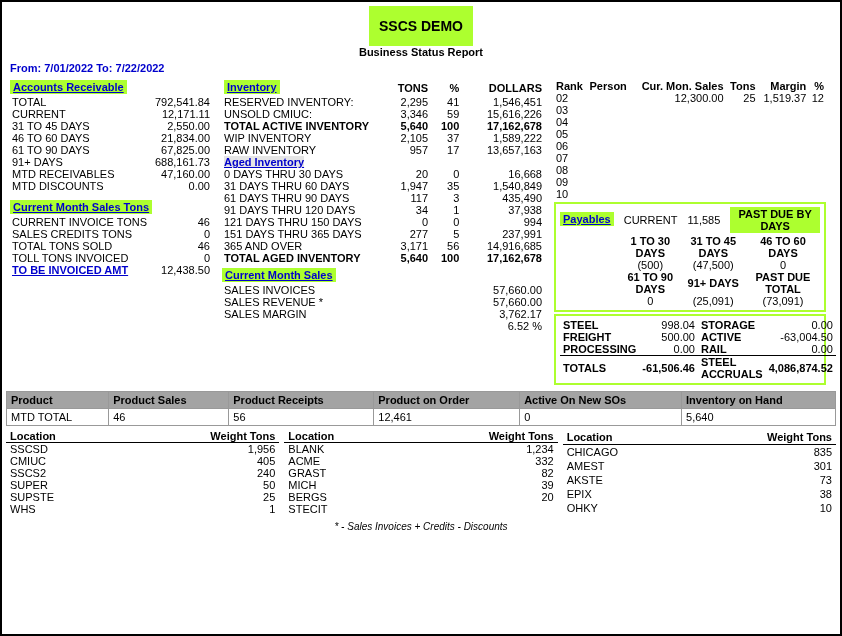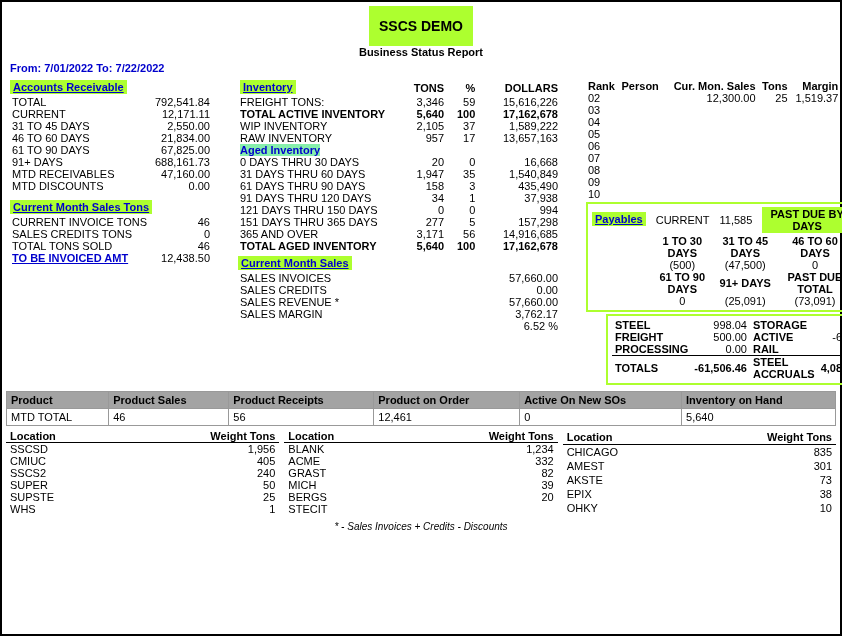--- a/index.html
+++ b/index.html
@@ -90,56 +90,56 @@
       font-size: 10px;
       margin-top: 6px;
       font-style: italic;
     }
     .inv-table { font-size: 11px; width: 100%; }
     .inv-table td { padding: 0 2px; }
     .col-section {
       padding: 2px 4px;
     }
     .aged-label {
-      background: #86efac;
+      background: #e5e5e5;
       font-weight: bold;
       color: #0000cc;
+      text-decoration: underline;
     }
     .cur-sales-table td { padding: 0 2px; font-size: 11px; }
     .payables-section {
       border: 2px solid #adff2f;
       padding: 3px 4px;
     }
     .past-due-header {
       background: #adff2f;
       font-weight: bold;
       text-align: center;
       font-size: 11px;
     }
     .steel-box {
       border: 2px solid #adff2f;
       padding: 3px 4px;
       margin-top: 2px;
-      margin-left: 20px;
     }
     .steel-table td { padding: 0 3px; font-size: 11px; }
   </style>
 </head>
 <body>
 
 <div class="outer">
 
   <div class="header">
     <div><span class="header-title">SSCS DEMO</span></div>
     <div class="header-sub">Business Status Report</div>
   </div>
 
   <div class="date-range">From: 7/01/2022   To: 7/22/2022</div>
 
-  <div style="display:grid; grid-template-columns: 210px 330px 280px; gap: 18px; font-size:11px;">
+  <div style="display:grid; grid-template-columns: 210px 330px 280px; gap: 2px; font-size:11px;">
 
     <div class="col-section">
       <div><span class="section-label">Accounts Receivable</span></div>
       <table>
         <tbody>
             <tr>
               <td>TOTAL</td>
               <td class="right">792,541.84</td>
             </tr>
         <tr>
@@ -180,40 +180,50 @@
               <td>CURRENT INVOICE TONS</td>
               <td class="right">46</td>
             </tr>
         <tr>
               <td>SALES CREDITS TONS</td>
               <td class="right">0</td>
             </tr>
         <tr>
               <td>TOTAL TONS SOLD</td>
               <td class="right">46</td>
+            </tr>
+        <tr>
+              <td>TOLL TONS INVOICED</td>
+              <td class="right">0</td>
             </tr>
         <tr>
               <td><span class="underline-label">TO BE INVOICED AMT</span></td>
               <td class="right">12,438.50</td>
             </tr>
       </tbody>
         </table>
     </div>
 
     <div class="col-section">
       <table class="inv-table">
         <tbody>
             <tr>
           <td style="width:160px;"><span class="section-label">Inventory</span></td>
           <td class="right bold">TONS</td>
           <td class="right bold">%</td>
           <td class="right bold">DOLLARS</td>
         </tr>
         <tr>
-          <td>FREIGHT TONS:</td>
+          <td>RESERVED INVENTORY:</td>
+          <td class="right">2,295</td>
+          <td class="right">41</td>
+          <td class="right">1,546,451</td>
+        </tr>
+        <tr>
+          <td>UNSOLD CMIUC:</td>
           <td class="right">3,346</td>
           <td class="right">59</td>
           <td class="right">15,616,226</td>
         </tr>
         <tr>
           <td class="bold">TOTAL ACTIVE INVENTORY</td>
           <td class="right bold">5,640</td>
           <td class="right bold">100</td>
           <td class="right bold">17,162,678</td>
         </tr>
@@ -239,41 +249,41 @@
           <td class="right">16,668</td>
         </tr>
         <tr>
           <td>31 DAYS THRU 60 DAYS</td>
           <td class="right">1,947</td>
           <td class="right">35</td>
           <td class="right">1,540,849</td>
         </tr>
         <tr>
           <td>61 DAYS THRU 90 DAYS</td>
-          <td class="right">158</td>
+          <td class="right">117</td>
           <td class="right">3</td>
           <td class="right">435,490</td>
         </tr>
         <tr>
           <td>91 DAYS THRU 120 DAYS</td>
           <td class="right">34</td>
           <td class="right">1</td>
           <td class="right">37,938</td>
         </tr>
         <tr>
           <td>121 DAYS THRU 150 DAYS</td>
           <td class="right">0</td>
           <td class="right">0</td>
           <td class="right">994</td>
         </tr>
         <tr>
           <td>151 DAYS THRU 365 DAYS</td>
           <td class="right">277</td>
           <td class="right">5</td>
-          <td class="right">157,298</td>
+          <td class="right">237,991</td>
         </tr>
         <tr>
           <td>365 AND OVER</td>
           <td class="right">3,171</td>
           <td class="right">56</td>
           <td class="right">14,916,685</td>
         </tr>
         <tr>
           <td class="bold">TOTAL AGED INVENTORY</td>
           <td class="right bold">5,640</td>
@@ -282,24 +292,20 @@
         </tr>
       </tbody>
         </table>
 
       <div style="margin-top:4px;"><span class="section-label">Current Month Sales</span></div>
       <table class="cur-sales-table">
         <tbody>
             <tr>
           <td>SALES INVOICES</td>
           <td class="right">57,660.00</td>
-        </tr>
-        <tr>
-          <td>SALES CREDITS</td>
-          <td class="right">0.00</td>
         </tr>
         <tr>
           <td>SALES REVENUE *</td>
           <td class="right">57,660.00</td>
         </tr>
         <tr>
           <td>SALES MARGIN</td>
           <td class="right">3,762.17</td>
         </tr>
         <tr>

